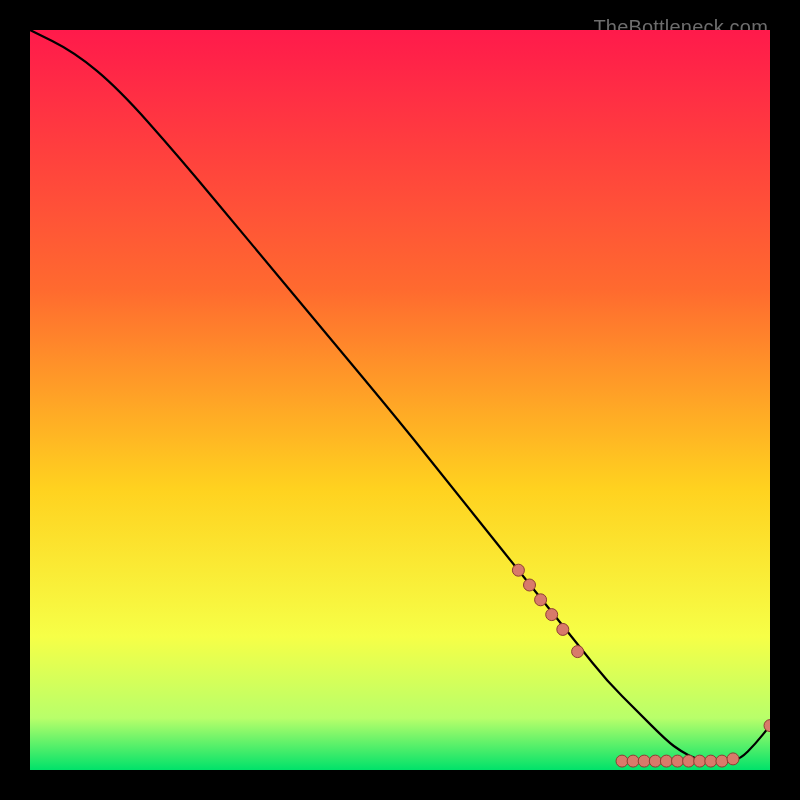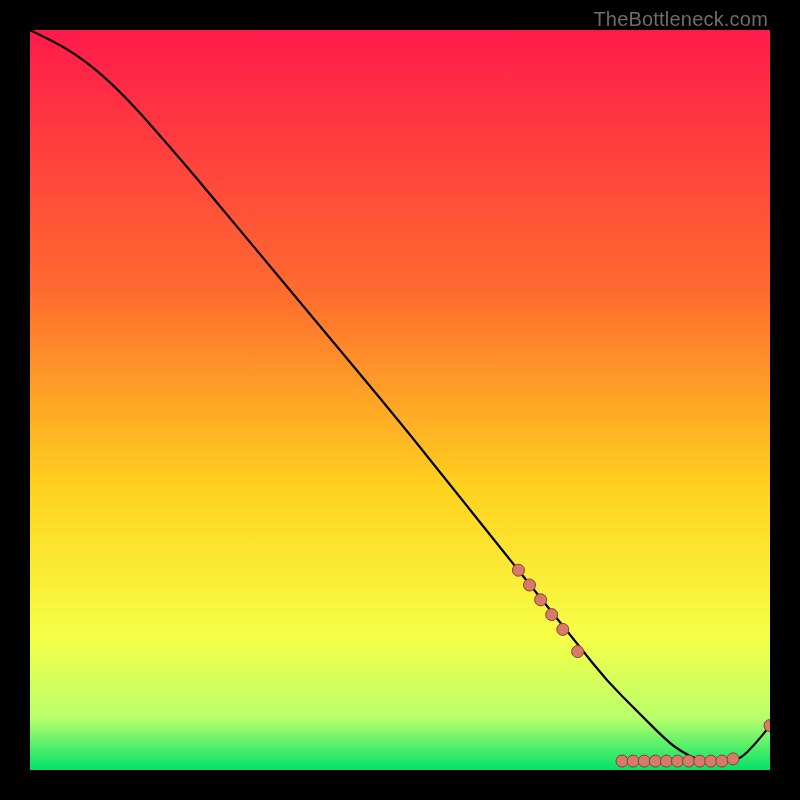--- a/index.html
+++ b/index.html
@@ -21,21 +21,21 @@
   }
   .plot-area {
     position: absolute;
     left: 0;
     top: 0;
     width: 740px;
     height: 740px;
   }
   .watermark {
     position: absolute;
-    top: 8px;
+    top: 16px;
     right: 32px;
     color: #6d6d6d;
     font-size: 20px;
     font-weight: 500;
     letter-spacing: 0.2px;
   }
   svg {
     display: block;
   }
 </style>

